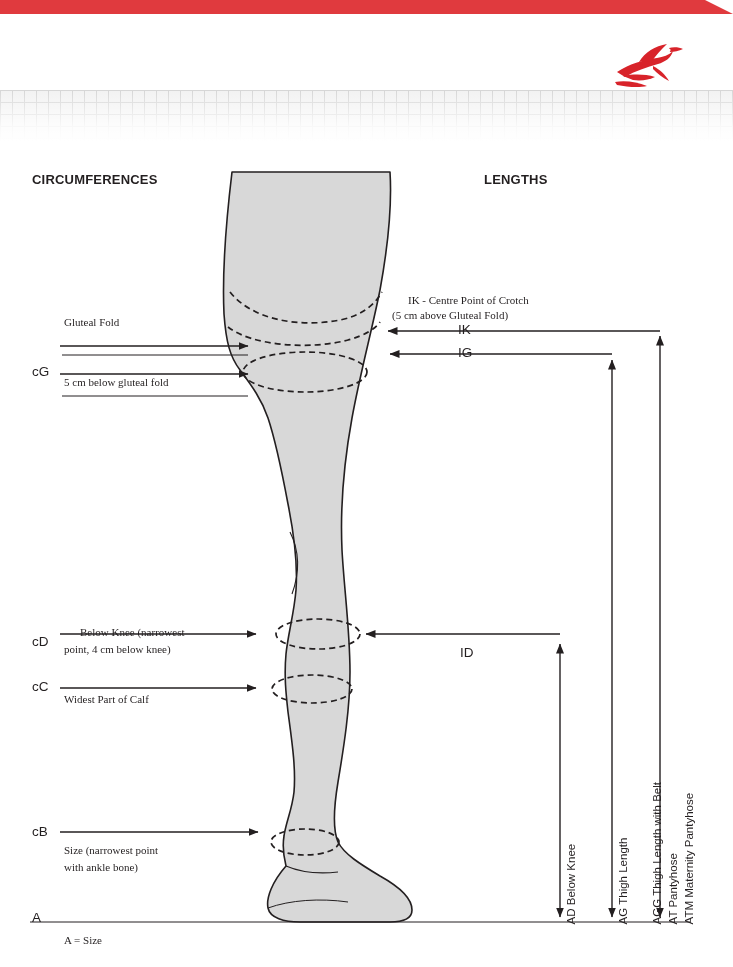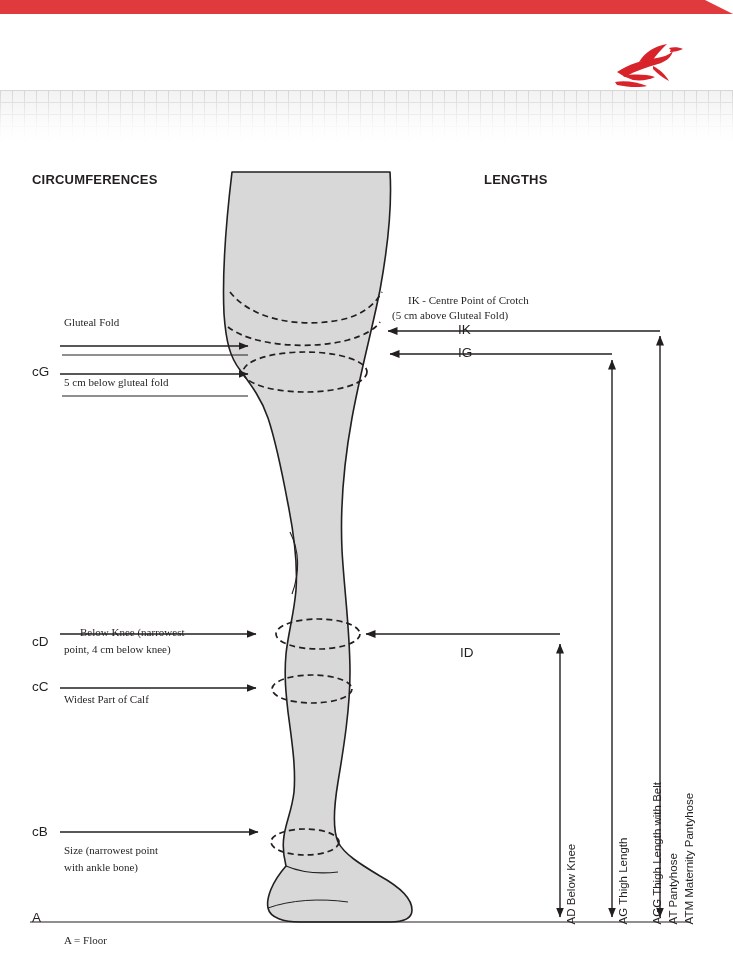--- a/index.html
+++ b/index.html
@@ -228,21 +228,21 @@
   <div class="lbl desc" style="left:64px; top:501px;">point, 4 cm below knee)</div>
 
   <div class="lbl code" style="left:32px; top:537px;">cC</div>
   <div class="lbl desc" style="left:64px; top:551px;text-align:right;">Widest Part of Calf</div>
 
   <div class="lbl code" style="left:32px; top:682px;">cB</div>
   <div class="lbl desc" style="left:64px; top:702px;">Size (narrowest point</div>
   <div class="lbl desc" style="left:64px; top:719px;">with ankle bone)</div>
 
   <div class="lbl code" style="left:32px; top:768px;">A</div>
-  <div class="lbl desc" style="left:64px; top:792px;">A = Floor</div>
+  <div class="lbl desc" style="left:64px; top:792px;">A = Size</div>
 
   <div class="lbl code" style="left:458px; top:180px;">IK</div>
   <div class="lbl code" style="left:458px; top:203px;">IG</div>
   <div class="lbl code" style="left:460px; top:503px;">ID</div>
 
   <div class="lbl vert" style="left:578px; top:768px;">AD Below Knee</div>
   <div class="lbl vert" style="left:630px; top:768px;">AG Thigh Length</div>
   <div class="lbl vert" style="left:664px; top:768px;">AGG Thigh Length with Belt</div>
   <div class="lbl vert" style="left:680px; top:768px;">AT Pantyhose</div>
   <div class="lbl vert" style="left:696px; top:768px;">ATM Maternity Pantyhose</div>

